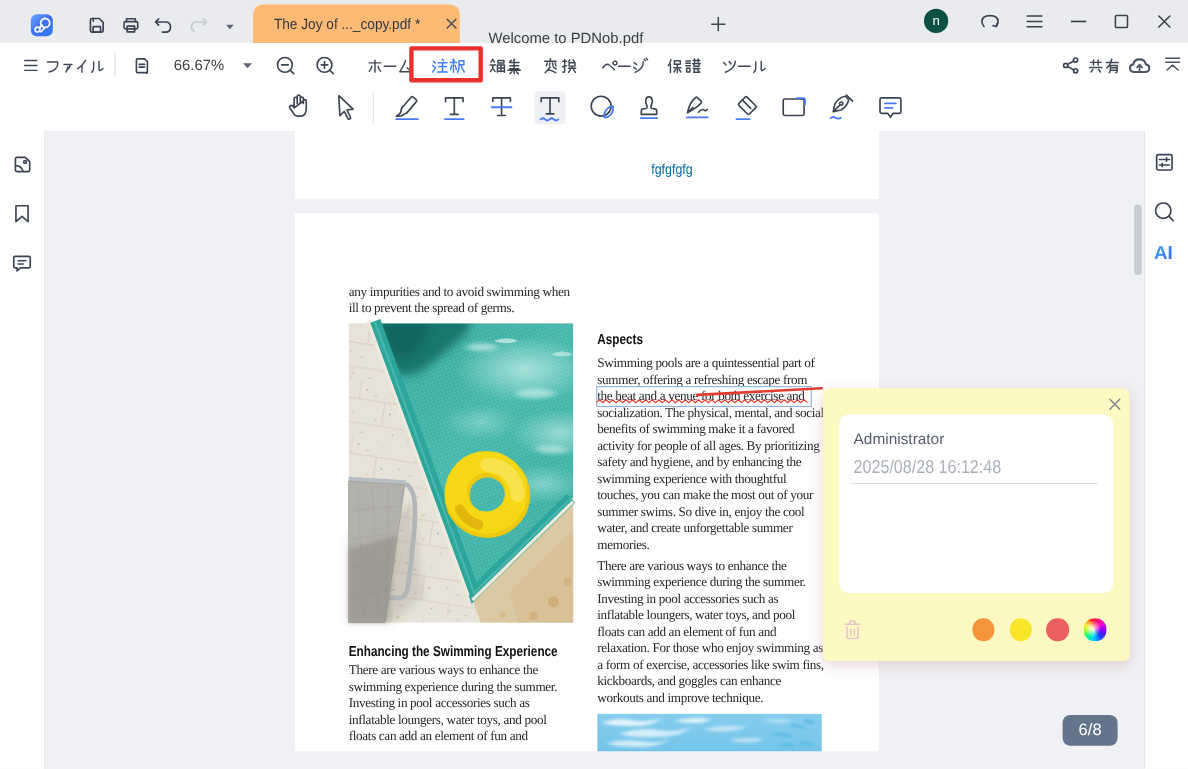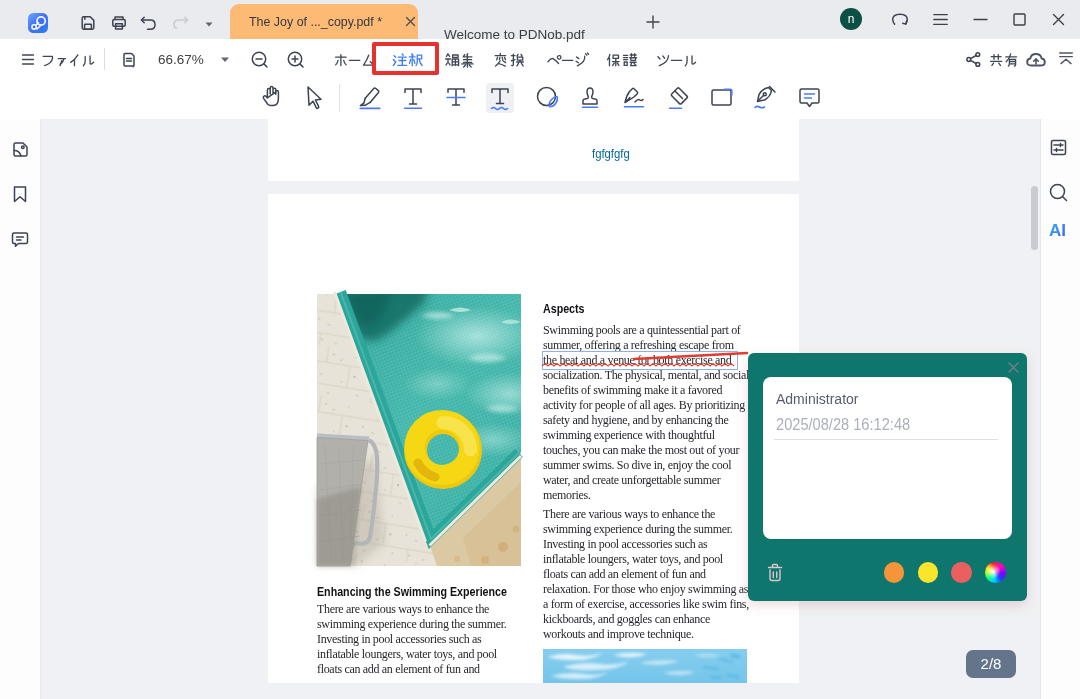--- a/index.html
+++ b/index.html
@@ -15,21 +15,21 @@
   #tab1{left:230px;top:4px;width:188px;height:35px;background:#fdba74;border-radius:9px 9px 0 0;}
   .tws{display:inline-block;transform-origin:0 50%;white-space:nowrap;}
   .page{background:#ffffff;position:absolute;}
   #page1{left:268px;top:119px;width:531px;height:62px;}
   #page2{left:268px;top:194px;width:531px;height:489px;}
   .ser{font-family:"Liberation Serif",serif;font-size:12px;letter-spacing:-0.32px;line-height:15px;color:#26282c;white-space:nowrap;}
   .hd{font-weight:bold;font-size:13.2px;color:#101114;white-space:nowrap;transform-origin:0 0;transform:scaleX(0.81);}
   #pgpill{left:966px;top:650px;width:50px;height:28px;background:#64748b;border-radius:7px;
           color:#fff;font-size:15px;text-align:center;line-height:28px;}
   #scrollv{left:1031px;top:186px;width:7px;height:64px;background:#c8ccd2;border-radius:3.5px;}
-  #popup{left:748px;top:353px;width:279px;height:248px;background:#0f766e;border-radius:6px;
+  #popup{left:748px;top:353px;width:279px;height:248px;background:#fef9c3;border-radius:6px;
          box-shadow:0 4px 12px rgba(190,130,140,.3);}
   #card{position:absolute;left:15px;top:24px;width:249px;height:162px;background:#fff;border-radius:8px;}
   .ic{stroke:#3c4352;fill:none;stroke-width:1.5;stroke-linecap:round;stroke-linejoin:round;}
   .icb{stroke:#4a7bf7;fill:none;stroke-width:1.6;stroke-linecap:round;stroke-linejoin:round;}
   .jp path{stroke:#3f4654;fill:none;stroke-width:1.25;stroke-linecap:round;stroke-linejoin:round;}
   .jpb path{stroke:#3d7ef7;}
 </style>
 </head>
 <body>
 <div id="titlebar" class="abs"></div>
@@ -261,20 +261,21 @@
         <stop offset="0.6" stop-color="#3b7ef8"></stop>
         <stop offset="1" stop-color="#3b60f2"></stop>
       </linearGradient>
     </defs>
 <text x="0" y="15.5" font-family="Liberation Sans,sans-serif" font-size="17" font-weight="bold" fill="url(#ai)">AI</text>
 </svg>
 <div id="page1" class="page">
     <div class="abs" style="left:324px;top:2px;font-size:13px;color:#0369a1;margin-top:25px;"><span class="tws" style="transform:scaleX(0.87);">fgfgfgfg</span></div>
   </div>
 <div id="page2" class="page">
+  <div class="ser abs" style="left:49px;top:64px;">any impurities and to avoid swimming when<br>ill to prevent the spread of germs.</div>
 <svg class="abs" style="left:49px;top:100px;" width="204" height="272" viewBox="0 0 204 272">
 <defs>
 <linearGradient id="wat" x1="0.1" y1="0" x2="0.9" y2="1">
  <stop offset="0" stop-color="#35a99e"></stop>
           <stop offset="0.45" stop-color="#43b7ab"></stop>
           <stop offset="1" stop-color="#39afa3"></stop>
 </linearGradient>
 <pattern id="grid" width="3.2" height="3.2" patternUnits="userSpaceOnUse" patternTransform="rotate(-21)">
  <rect width="3.2" height="3.2" fill="none"></rect>
  <path d="M0 0 H3.2 M0 0 V3.2" stroke="#ffffff" stroke-width="0.5" opacity="0.28"></path>
@@ -385,21 +386,21 @@
 <div class="abs" style="left:273.5px;top:157px;width:194px;height:16.5px;border:1px solid #8fb0e2;"></div>
 <svg class="abs" style="left:274px;top:168px;" width="194" height="6" viewBox="0 0 194 6">
 <path d="M0 4 l3 -2.6 l3 2.6 l3 -2.6 l3 2.6 l3 -2.6 l3 2.6 l3 -2.6 l3 2.6 l3 -2.6 l3 2.6 l3 -2.6 l3 2.6 l3 -2.6 l3 2.6 l3 -2.6 l3 2.6 l3 -2.6 l3 2.6 l3 -2.6 l3 2.6 l3 -2.6 l3 2.6 l3 -2.6 l3 2.6 l3 -2.6 l3 2.6 l3 -2.6 l3 2.6 l3 -2.6 l3 2.6 l3 -2.6 l3 2.6 l3 -2.6 l3 2.6 l3 -2.6 l3 2.6 l3 -2.6 l3 2.6 l3 -2.6 l3 2.6 l3 -2.6 l3 2.6 l3 -2.6 l3 2.6 l3 -2.6 l3 2.6 l3 -2.6 l3 2.6 l3 -2.6 l3 2.6 l3 -2.6 l3 2.6 l3 -2.6 l3 2.6 l3 -2.6 l3 2.6 l3 -2.6 l3 2.6 l3 -2.6 l3 2.6 l3 -2.6 l3 2.6 l3 -2.6 l3 2.6" stroke="#e23c30" stroke-width="1.1" fill="none"></path>
 </svg>
 <svg class="abs" style="left:366px;top:156px;" width="115" height="10" viewBox="0 0 115 10">
 <path d="M0 9 L113 3" stroke="#e23c30" stroke-width="2.4" fill="none" stroke-linecap="round"></path>
 </svg>
 
 </div>
 <div id="scrollv" class="abs"></div>
-<div id="pgpill" class="abs">2/8</div>
+<div id="pgpill" class="abs">6/8</div>
 <div id="popup" class="abs">
   <svg style="left:260px;top:9px;" width="11" height="11" viewBox="0 0 11 11">
       <path d="M1 1 L10 10 M10 1 L1 10" stroke="#7d828c" stroke-width="1.2" stroke-linecap="round"></path>
     </svg>
   <div id="card">
     <div class="abs" style="left:13px;top:14px;font-size:14px;color:#565e6c;">Administrator</div>
     <div class="abs" style="left:13px;top:38px;font-size:17px;color:#abb0ba;"><span class="tws" style="transform:scaleX(0.86);">2025/08/28 16:12:48</span></div>
     <div class="abs" style="left:11px;top:62px;width:224px;height:1px;background:#dcdfe4;"></div>
   </div>
   <svg style="left:19px;top:210px;" width="16" height="19" viewBox="0 0 16 19">

